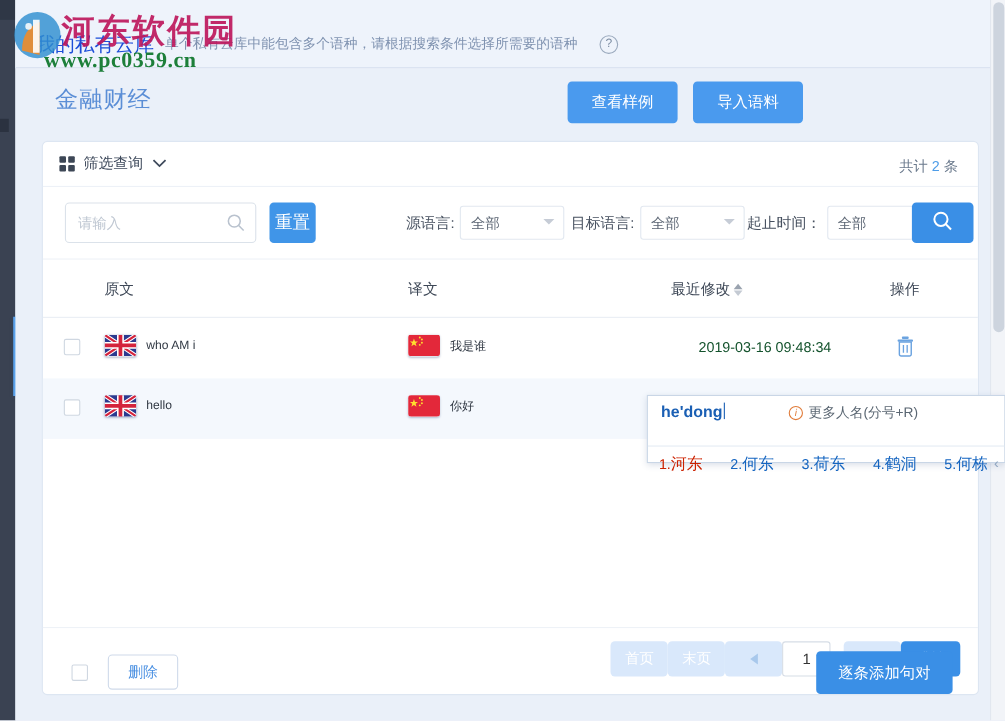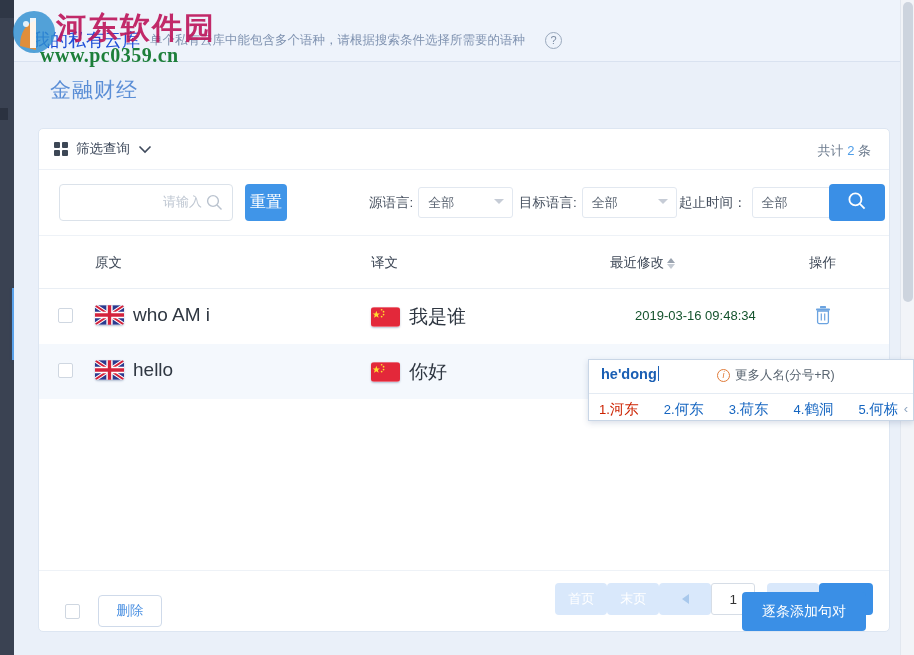--- a/index.html
+++ b/index.html
@@ -141,23 +141,22 @@
     position: absolute; left: 20px; top: 14px;
     width: 174px; height: 37px;
     border: 1px solid #dbe2ea; border-radius: 4px;
     background:#fff;
   }
   .search-wrap input {
     width: 142px; height: 35px;
     border: none; outline: none;
     padding: 0 0 0 11px;
     font-size: 13px; color: #b91c1c;
-    font-family: Liberation Mono, monospace;
+    font-family: Liberation Sans, sans-serif;
     background: transparent;
-    text-align: right;
   }
   .search-wrap input::placeholder { color: #bfc7d2; }
   .search-wrap .mag {
     position: absolute; right: 9px; top: 9px;
   }
   .btn-reset {
     position: absolute; left: 206px; top: 14px;
     width: 42px; height: 37px;
     background: #4095e8; color: #fff;
     border: none; border-radius: 4px;
@@ -226,21 +225,21 @@
     width: 15px; height: 15px;
     border: 1px solid #cfd7e1; border-radius: 2px;
     background: #fff; cursor: pointer;
   }
   .cell {
     position: absolute; top: 15px;
     display: flex; align-items: center; gap: 9px;
   }
   .cell.src { left: 56px; }
   .cell.tgt { left: 332px; }
-  .cell-text { font-size: 19px; color: #2f3742; }
+  .cell-text { font-size: 11px; color: #2f3742; }
   .date {
     position: absolute; left: 596px; top: 19px;
     font-size: 13px; color: #14532d;
   }
   .trash {
     position: absolute; left: 775px; top: 16px;
     cursor: pointer;
   }
 
   
@@ -308,21 +307,21 @@
   .ime {
     position: absolute;
     left: 588px; top: 359px;
     width: 326px; height: 62px;
     background: #fff;
     border: 1px solid #c9d6e6;
     box-shadow: 0 2px 6px rgba(50,80,130,.18);
     z-index: 40;
   }
   .ime-top {
-    position: relative; height: 34px;
+    position: relative; height: 46px;
     border-bottom: 1px solid #e4ebf3;
   }
   .ime-comp {
     position: absolute; left: 12px; top: 6px;
     font-size: 14.5px; color: #1a5fb4; font-weight: bold;
     font-family: "Liberation Sans", sans-serif;
   }
   .ime-caret {
     display:inline-block; width:1px; height:15px;
     background:#1a5fb4; margin-left:1px; vertical-align:-2px;
@@ -401,20 +400,24 @@
     <div class="notice-bar">
       <div class="notice-inner">
         <span class="notice-title">我的私有云库</span>
         <span class="notice-text">单个私有云库中能包含多个语种，请根据搜索条件选择所需要的语种</span>
         <span class="help-icon">?</span>
       </div>
     </div>
 
     <div class="title-row">
       <div class="page-title">金融财经</div>
+      <div class="hdr-btns">
+        <button class="btn-primary lite">查看样例</button>
+        <button class="btn-primary lite">导入语料</button>
+      </div>
     </div>
 
     <div class="card">
 
       <div class="card-head">
         <div class="filter-toggle">
           <span class="grid-icon">
               <i></i>
               <i></i>
               <i></i>

